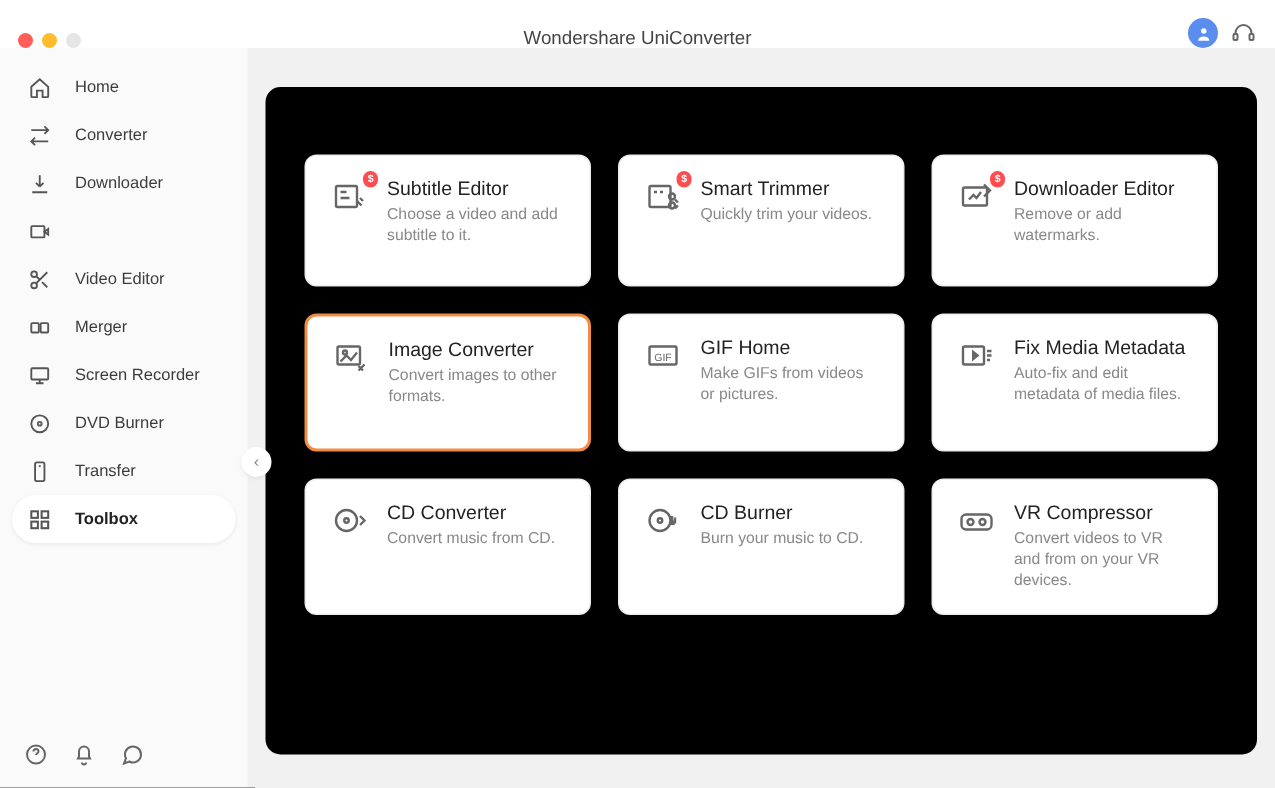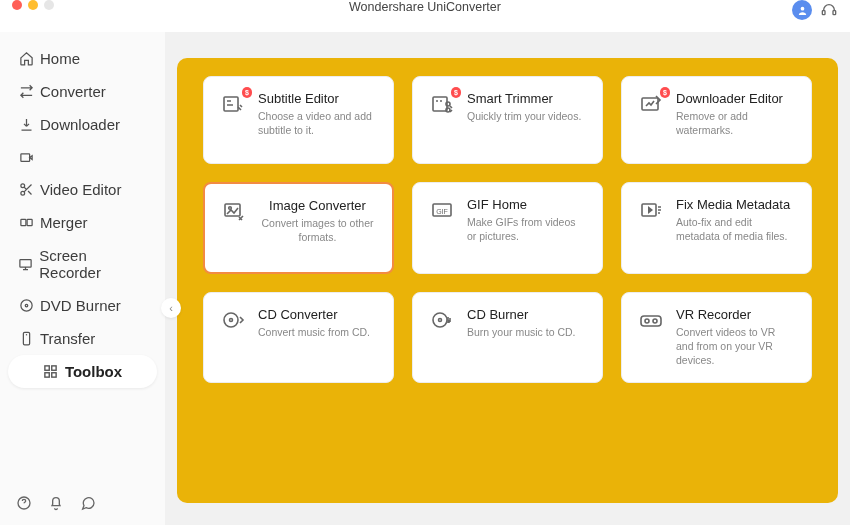--- a/index.html
+++ b/index.html
@@ -7,21 +7,21 @@
     font-family: -apple-system, BlinkMacSystemFont, "Segoe UI", sans-serif;
     width: 850px;
     height: 525px;
     background: #fff;
     color: #333;
     overflow: hidden;
   }
   .titlebar {
     height: 32px;
     display: flex;
-    align-items: flex-start;
+    align-items: flex-end;
     padding: 0 12px;
     position: relative;
   }
   .traffic-lights { display: flex; gap: 6px; }
   .traffic-dot { width: 10px; height: 10px; border-radius: 50%; }
   .t-red { background: #ff5f57; }
   .t-yellow { background: #ffbd2e; }
   .t-green { background: #e6e6e6; }
   .titlebar-title {
     position: absolute;
@@ -48,34 +48,33 @@
     width: 165px;
     background: #fafafa;
     padding: 10px 8px;
     display: flex;
     flex-direction: column;
   }
   .nav-list { flex: 1; }
   .nav-item {
     display: flex;
     align-items: center;
-    gap: 6px;
+    gap: 16px;
     padding: 8px 10px;
     border-radius: 18px;
-    font-size: 15px;
+    font-size: 11px;
     color: #3c3c3c;
     cursor: pointer;
     margin-bottom: 0;
   }
   .nav-item.active {
     background: #fff;
     box-shadow: 0 1px 3px rgba(0,0,0,0.07);
     font-weight: 600;
     color: #222;
-    justify-content: center;
   }
   .nav-icon { width: 16px; height: 16px; color: #555; display: flex; align-items: center; justify-content: center; }
   .sidebar-bottom {
     display: flex;
     gap: 16px;
     padding: 8px 8px 4px 8px;
     color: #666;
   }
   .sidebar-bottom .sb-icon { width: 16px; height: 16px; cursor: pointer; display: flex; align-items: center; justify-content: center; }
   .main {
@@ -94,46 +93,45 @@
     border-radius: 50%;
     display: flex;
     align-items: center;
     justify-content: center;
     font-size: 11px;
     color: #888;
     box-shadow: 0 1px 3px rgba(0,0,0,0.08);
     cursor: pointer;
   }
   .content-area {
-    background: #eab308;
+    background: #000000;
     border-radius: 10px;
     width: 100%;
     height: calc(100% - 10px);
-    padding: 18px 26px;
+    padding: 45px 26px;
   }
   .grid {
     display: grid;
     grid-template-columns: repeat(3, 1fr);
     gap: 18px;
   }
   .card {
     border: 1px solid #ededed;
     border-radius: 8px;
     padding: 14px 16px;
     display: flex;
     gap: 12px;
     align-items: flex-start;
     min-height: 88px;
     cursor: pointer;
     background: #fff;
   }
   .card.highlight {
     border: 2px solid #f28b43;
     min-height: 92px;
-    text-align: center;
   }
   .card-icon {
     width: 26px; height: 26px;
     flex: none;
     position: relative;
     color: #666;
     display: flex; align-items: center; justify-content: center;
   }
   .badge {
     position: absolute;
@@ -436,21 +434,21 @@
 
         <div class="card">
           <div class="card-icon">
             <svg width="24" height="24" viewBox="0 0 24 24" fill="none" stroke="#666" stroke-width="1.6">
                 <rect x="2" y="8" width="20" height="10" rx="3"></rect>
                 <circle cx="8" cy="13" r="2"></circle>
                 <circle cx="16" cy="13" r="2"></circle>
               </svg>
           </div>
           <div class="card-text">
-            <div class="tool-title">VR Recorder</div>
+            <div class="tool-title">VR Compressor</div>
             <div class="tool-desc">Convert videos to VR and from on your VR devices.</div>
           </div>
         </div>
 
       </div>
     </div>
   </div>
 </div>
 
 </body></html>

